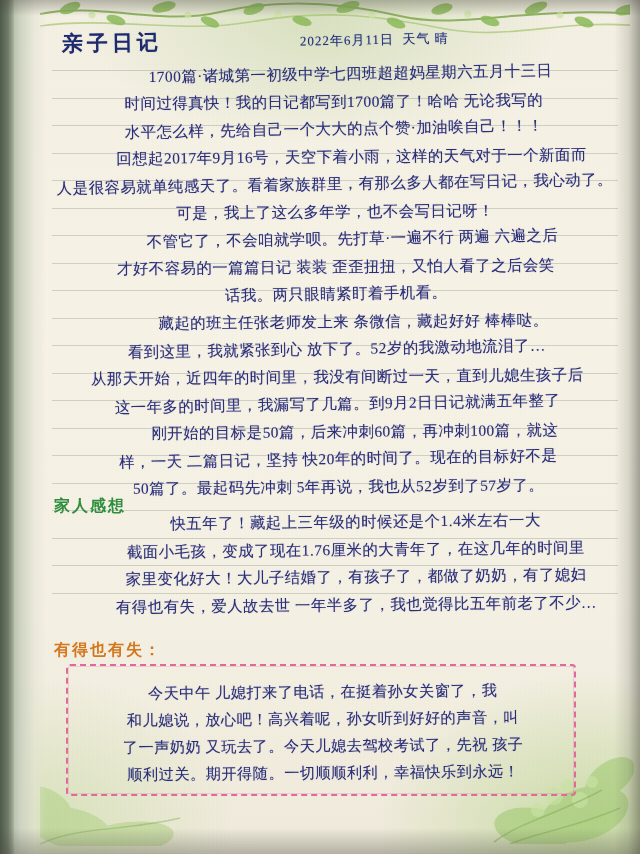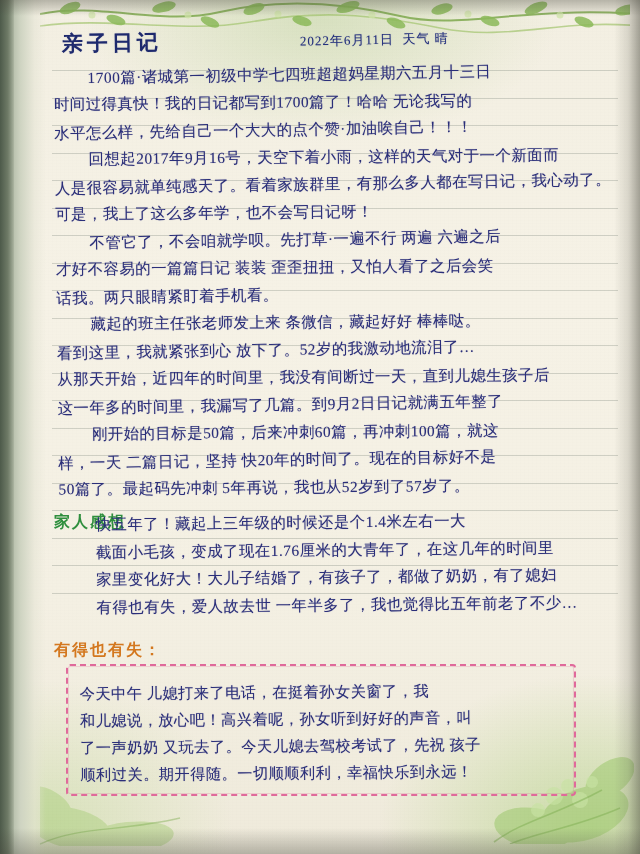--- a/index.html
+++ b/index.html
@@ -7,20 +7,21 @@
     padding: 0;
     background: #1a1a1a;
   }
   #page {
     position: relative;
     width: 640px;
     height: 854px;
     overflow: hidden;
     background: #e9e4d6;
     font-family: "DejaVu Sans", sans-serif;
+    text-align: center;
   }
 
   
   .paper {
     position: absolute;
     inset: 0;
     background:
       
       radial-gradient(ellipse 300px 220px at 92% 97%, rgba(168,205,120,0.55), rgba(168,205,120,0) 70%),
       radial-gradient(ellipse 260px 200px at 8% 96%, rgba(182,212,140,0.40), rgba(182,212,140,0) 70%),
@@ -144,21 +145,21 @@
   #body-main .ln:nth-child(even) { transform: rotate(0.2deg); }
   #body-main .indent { padding-left: 34px; }
 
   .sec-label {
     position: absolute;
     font-family: "Liberation Serif", "DejaVu Serif", serif;
     font-size: 16px;
     font-weight: bold;
     letter-spacing: 2px;
   }
-  #label-family { left: 54px; top: 512px; color: #2f8f3e; }
+  #label-family { left: 54px; top: 496px; color: #2f8f3e; }
   #label-happy  { left: 54px; top: 640px; color: #d4781f; }
 
   #body-family {
     left: 96px; top: 508px;
     width: 520px;
     font-size: 15.4px;
     line-height: 27.5px;
     transform: rotate(-0.6deg);
   }
   #body-family .ln { display:block; }

